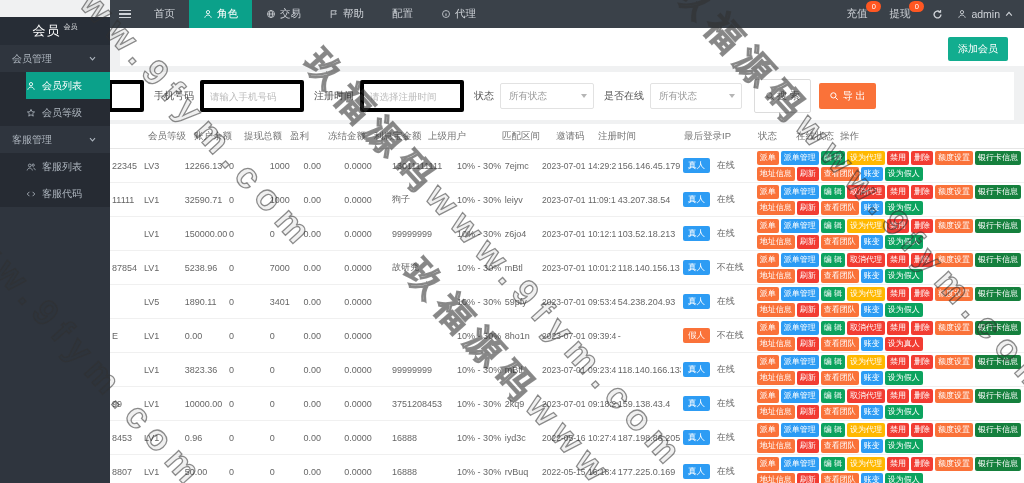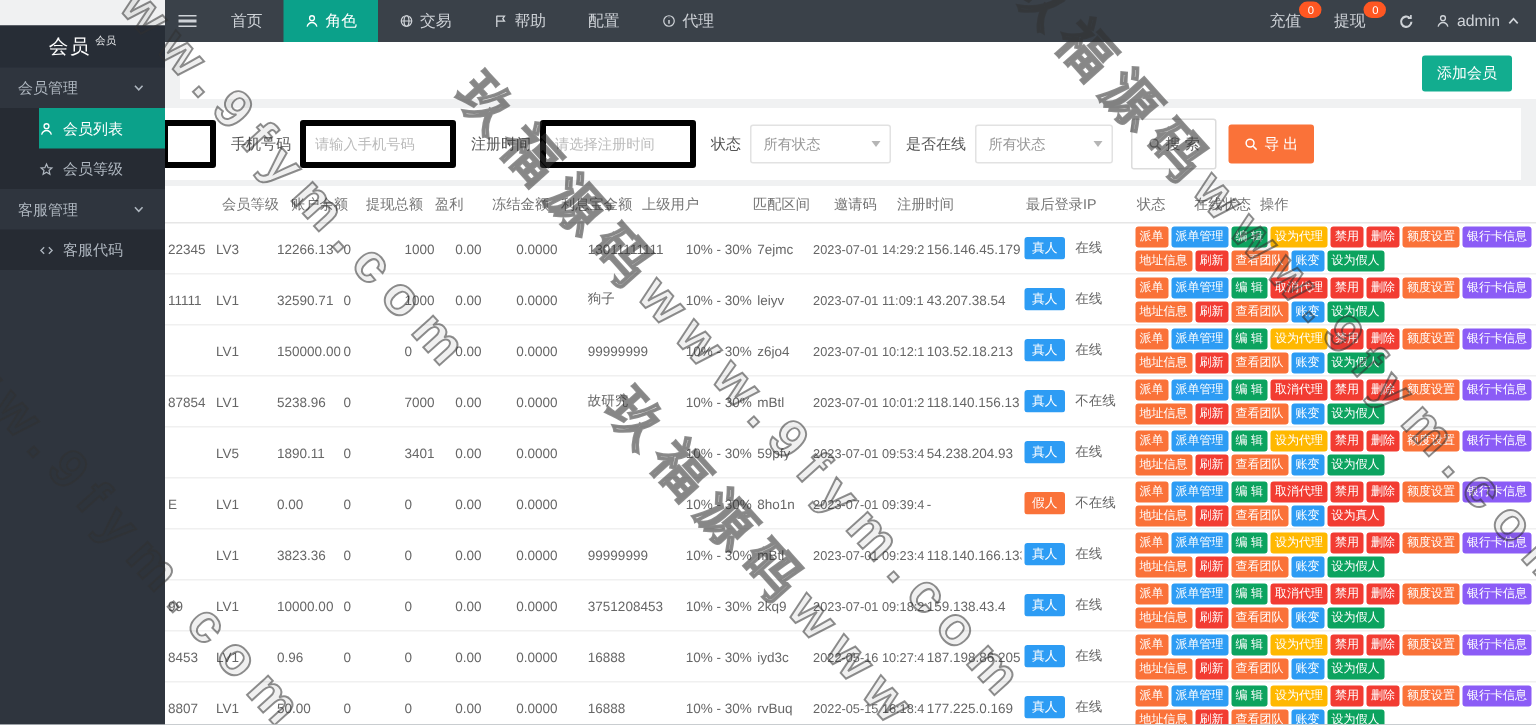--- a/index.html
+++ b/index.html
@@ -71,21 +71,21 @@
   .badge.real{background:#2d9cf4;}
   .badge.fake{background:#fa7239;}
   .acts{line-height:1;}
   .btn{display:inline-block;border:none;color:#fff;font-size:8px;padding:3px 3px;margin:1px 1px;
        border-radius:2px;line-height:1;cursor:pointer;white-space:nowrap;font-family:inherit;}
   .btn.orange{background:#fa7239;}
   .btn.blue{background:#2d9cf4;}
   .btn.green{background:#0ca35f;}
   .btn.red{background:#f23c32;}
   .btn.amber{background:#ffb800;}
-  .btn.teal{background:#8b5cf6;}
+  .btn.teal{background:#15803d;}
   
   .wm{position:absolute;z-index:40;font-weight:bold;font-size:36px;letter-spacing:9px;white-space:nowrap;
       color:rgba(40,40,40,0.07);-webkit-text-stroke:1.3px rgba(50,50,50,0.55);
       transform-origin:0 0;transform:rotate(48deg);pointer-events:none;}
 </style>
 </head>
 <body>
 
 <div id="app">
 
@@ -124,20 +124,31 @@
         </div>
         <div class="side-section">
           <span>客服管理</span>
           <span class="icn" style="display: inline-flex; width: 10px; height: 10px;">
             <svg viewBox="0 0 16 16" fill="none" stroke="currentColor" stroke-width="1.8">
               <path d="M3.5 5.5 8 10.5l4.5-5"></path>
             </svg>
           </span>
         </div>
         <div class="side-sub">
+          <div class="side-item">
+            <span class="icn" style="display: inline-flex; width: 10px; height: 10px;">
+              <svg viewBox="0 0 16 16" fill="none" stroke="currentColor" stroke-width="1.3">
+                <circle cx="6" cy="5.5" r="2.2"></circle>
+                <path d="M1.8 13.5c.7-2.6 2.4-3.8 4.2-3.8s3.5 1.2 4.2 3.8"></path>
+                <circle cx="11.5" cy="5" r="1.8"></circle>
+                <path d="M11.8 9.6c1.5.3 2.5 1.4 3 3.4"></path>
+              </svg>
+            </span>
+            <span>客服列表</span>
+          </div>
           <div class="side-item">
             <span class="icn" style="display: inline-flex; width: 10px; height: 10px;">
               <svg viewBox="0 0 16 16" fill="none" stroke="currentColor" stroke-width="1.4">
                 <path d="M5.5 4.5 2 8l3.5 3.5M10.5 4.5 14 8l-3.5 3.5"></path>
               </svg>
             </span>
             <span>客服代码</span>
           </div>
         </div>
       </nav>

